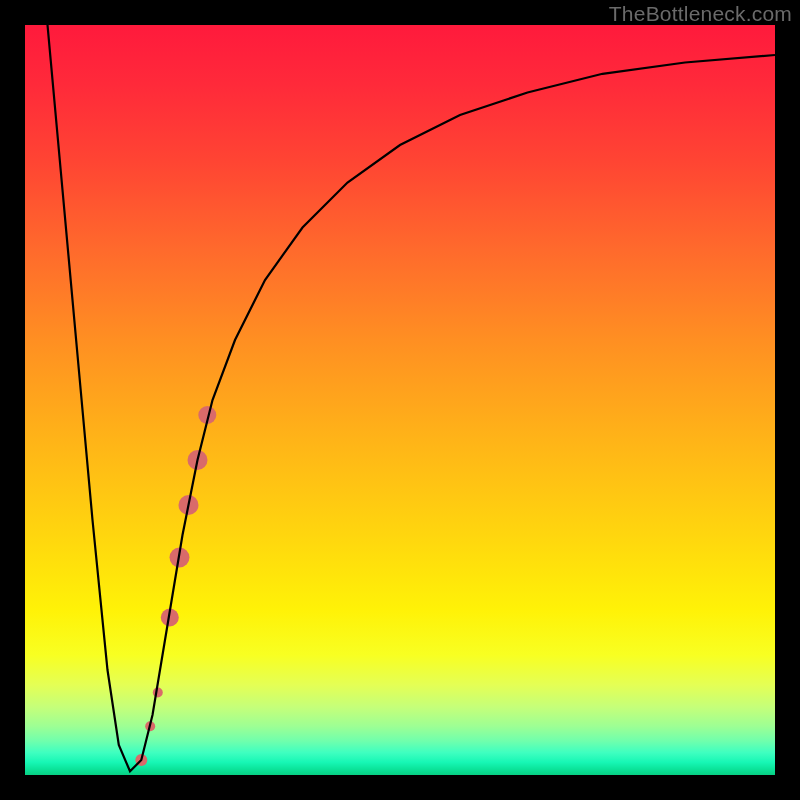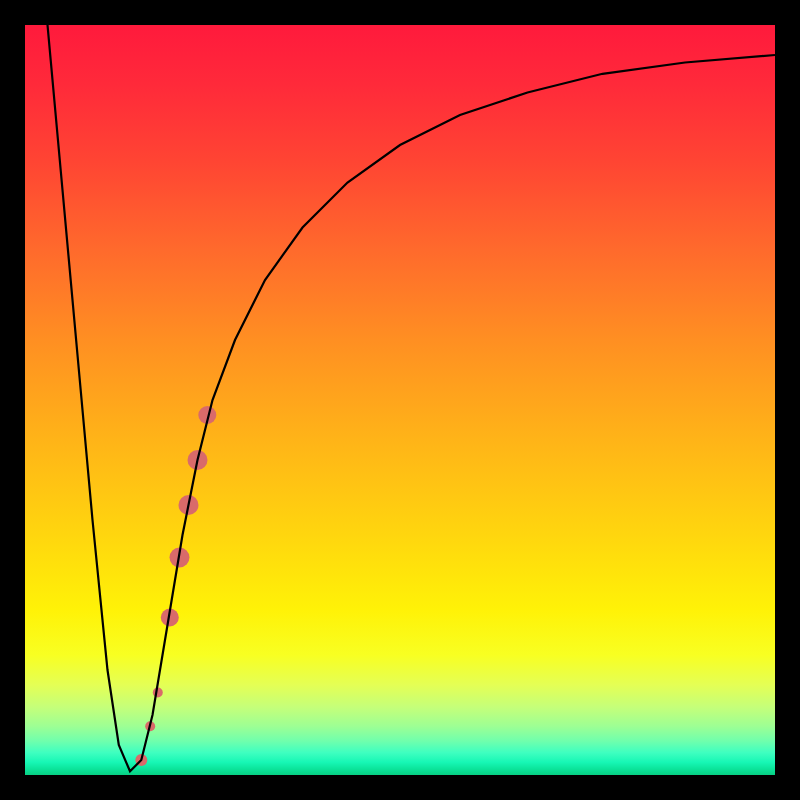--- a/index.html
+++ b/index.html
@@ -77,13 +77,14 @@
           <circle cx="132.8" cy="667.5" r="5" fill="#d96a6a"></circle>
           <circle cx="144.8" cy="592.5" r="9" fill="#d96a6a"></circle>
           <circle cx="154.5" cy="532.5" r="10" fill="#d96a6a"></circle>
           <circle cx="163.5" cy="480.0" r="10" fill="#d96a6a"></circle>
           <circle cx="172.5" cy="435.0" r="10" fill="#d96a6a"></circle>
           <circle cx="182.3" cy="390.0" r="9" fill="#d96a6a"></circle>
         </g>
       <path id="curve-path" fill="none" stroke="#000000" stroke-width="2.2" d="M22.5 0.0 L37.5 165.0 L52.5 330.0 L67.5 495.0 L82.5 645.0 L93.8 720.0 L105.0 746.3 L116.3 735.0 L127.5 690.0 L142.5 600.0 L157.5 510.0 L172.5 435.0 L187.5 375.0 L210.0 315.0 L240.0 255.0 L277.5 202.5 L322.5 157.5 L375.0 120.0 L435.0 90.0 L502.5 67.5 L577.5 48.8 L660.0 37.5 L750.0 30.0 "></path>
     </svg>
   </div>
+  <div class="watermark">TheBottleneck.com</div>
 </div>
 
 </body></html>

